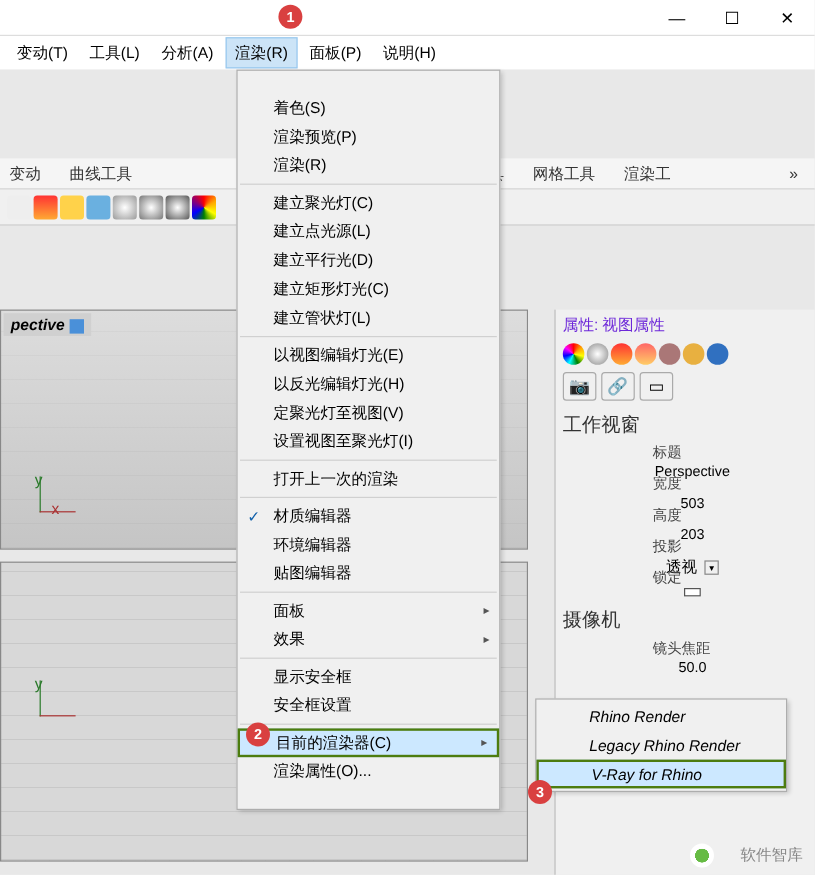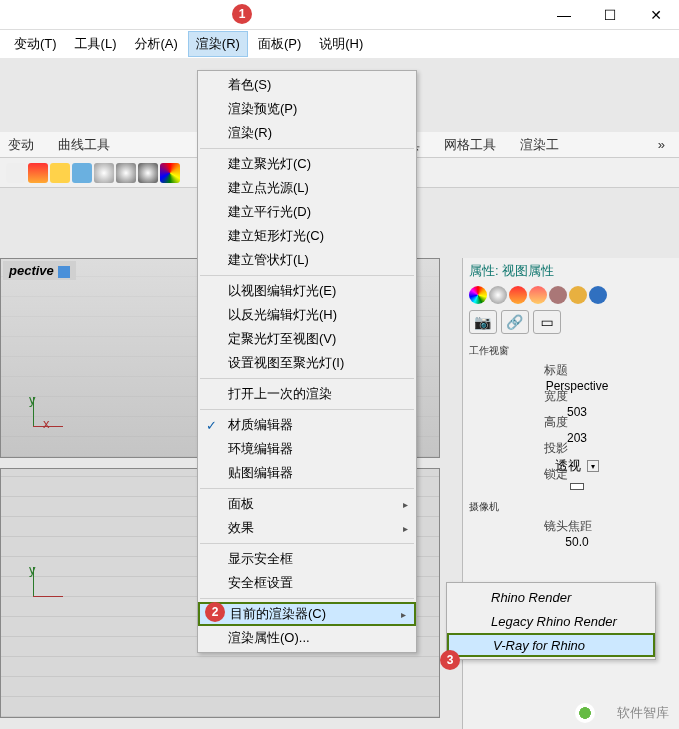--- a/index.html
+++ b/index.html
@@ -29,39 +29,39 @@
 .vp-label { position: absolute; top: 2px; left: 2px; background: #d0d0d0; padding: 2px 6px; font-weight: bold; font-style: italic; font-size: 12px; }
 .vp-label .arrow { display:inline-block; width:12px; height:12px; background:#4a90d9; margin-left:4px; vertical-align:middle; }
 
 .axis { position: absolute; bottom: 30px; left: 20px; font-size: 11px; color: #555; }
 .axis .y { position: absolute; bottom: 20px; left: 8px; color: #2a7a2a; }
 .axis .x { position: absolute; bottom: -4px; left: 22px; color: #aa3333; }
 .axis .line-y { position:absolute; bottom:0; left:12px; width:1px; height:30px; background:#2a7a2a; }
 .axis .line-x { position:absolute; bottom:0; left:12px; width:30px; height:1px; background:#aa3333; }
 
 
-.menu { position: absolute; top: 58px; left: 197px; width: 220px; background: #f0f0f0; border: 1px solid #adadad; box-shadow: 2px 2px 4px rgba(0,0,0,0.2); padding: 2px 0; margin-top: 12px; }
+.menu { position: absolute; top: 58px; left: 197px; width: 220px; background: #f0f0f0; border: 1px solid #adadad; box-shadow: 2px 2px 4px rgba(0,0,0,0.2); padding: 19px 0; }
 .menu .mi { height: 24px; display: flex; align-items: center; padding: 0 24px 0 30px; position: relative; }
 .menu .mi.checked::before { content: "✓"; position: absolute; left: 8px; color: #1060aa; }
 .menu .mi.sub::after { content: "▸"; position: absolute; right: 8px; color: #555; font-size: 10px; }
 .menu .sep { height: 1px; background: #d0d0d0; margin: 3px 2px; }
 .menu .mi.hl { background: #cce8ff; }
 
 .submenu { position: absolute; top: 582px; left: 446px; width: 210px; background: #f0f0f0; border: 1px solid #adadad; box-shadow: 2px 2px 4px rgba(0,0,0,0.2); padding: 2px 0; }
 .submenu .mi { height: 24px; display: flex; align-items: center; padding: 0 12px 0 44px; font-style: italic; }
 .submenu .mi.hl { background: #cce8ff; }
 
 
 .rpanel { position: absolute; top: 200px; right: 0; width: 217px; background: #f0f0f0; border-left: 1px solid #bbb; height: 520px; padding: 4px 6px; }
-.rpanel .hdr { font-size: 12px; color: #0f766e; margin-bottom: 4px; }
+.rpanel .hdr { font-size: 12px; color: #6d28d9; margin-bottom: 4px; }
 .rpanel .icon-row { display: flex; gap: 2px; margin: 6px 0; }
 .rpanel .icon-row .ic { width: 18px; height: 18px; border-radius: 2px; }
 .rpanel .btn-row { display: flex; gap: 4px; margin: 6px 0; }
 .rpanel .btn-row .bic { width: 28px; height: 24px; border: 1px solid #aaa; border-radius: 3px; display:flex; align-items:center; justify-content:center; font-size:14px; }
-.rpanel .section-title { font-size: 10px; color: #333; margin: 10px 0 4px; }
+.rpanel .section-title { font-size: 16px; color: #333; margin: 10px 0 4px; }
 .rpanel .prop { display: flex; align-items: center; height: 24px; margin: 2px 0; padding-left: 12px; flex-direction: column; }
 .rpanel .prop .lbl { width: 66px; font-size: 12px; color: #444; }
 .rpanel .prop .val { font-size: 12px; color: #000000; flex:1; }
 .rpanel .prop .combo { display:flex; align-items:center; gap:6px; }
 .rpanel .prop .dd { width:12px; height:12px; border:1px solid #888; display:inline-flex; align-items:center; justify-content:center; font-size:8px; }
 .rpanel .prop .chk { width:14px; height:14px; border:1px solid #555; background:#fff; }
 
 
 .anno { position: absolute; width: 20px; height: 20px; border-radius: 50%; background: #d94040; color: #fff; display: flex; align-items: center; justify-content: center; font-size: 12px; font-weight: bold; z-index: 100; }
 .anno1 { top: 4px; left: 232px; }

